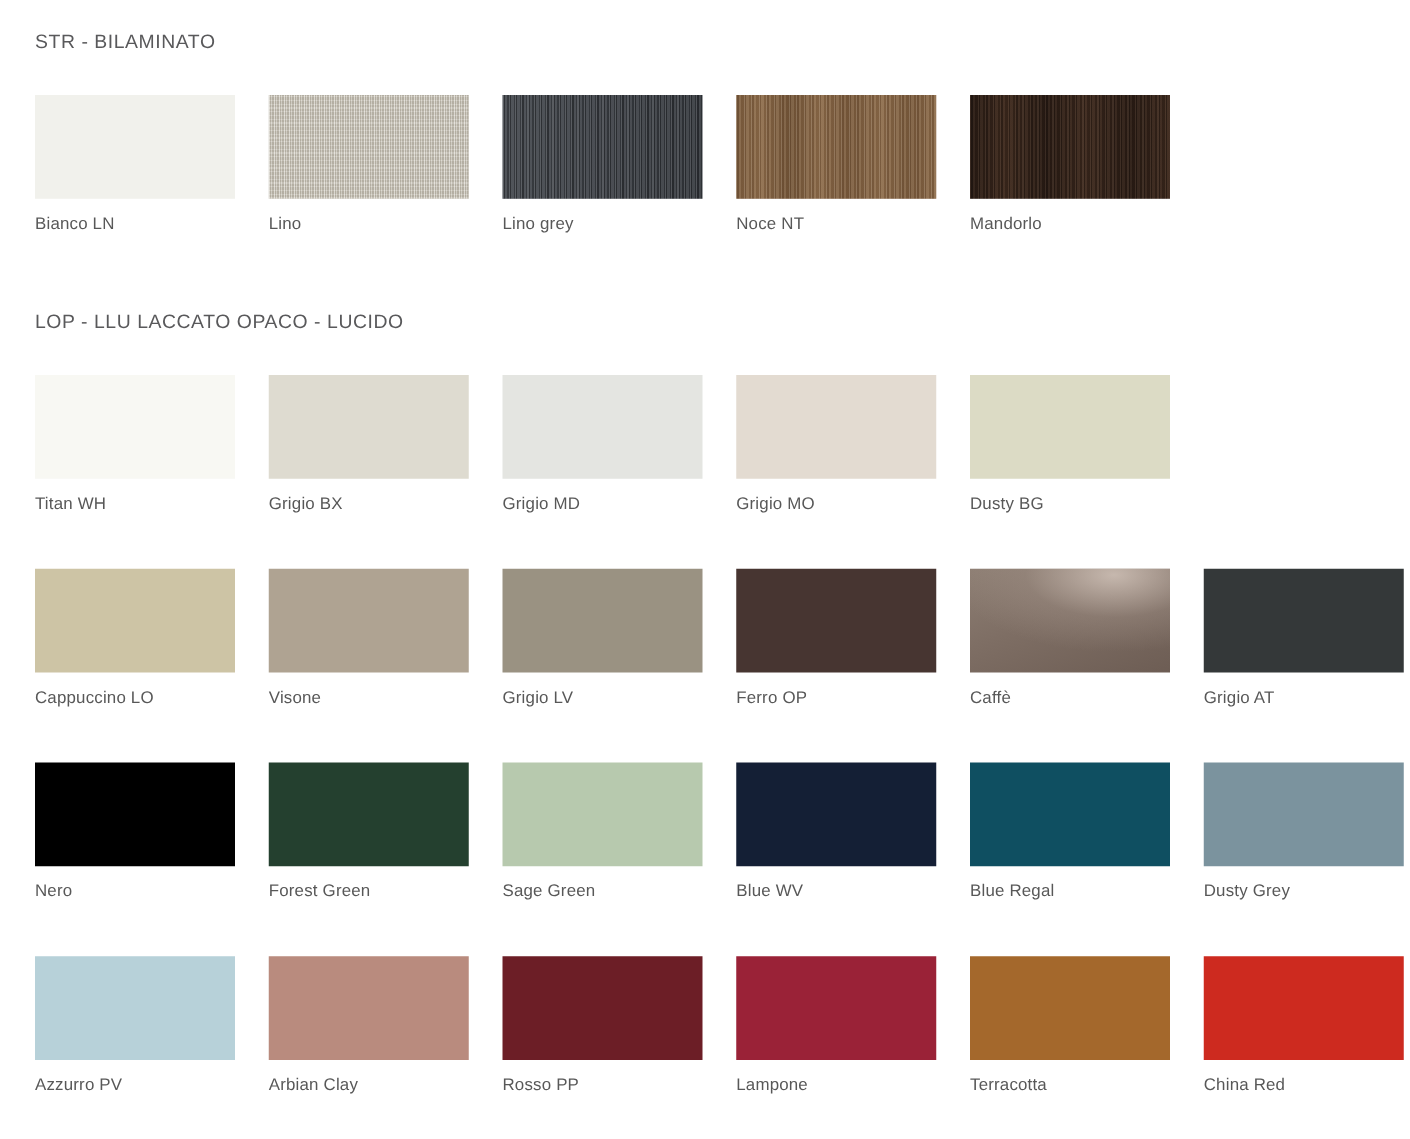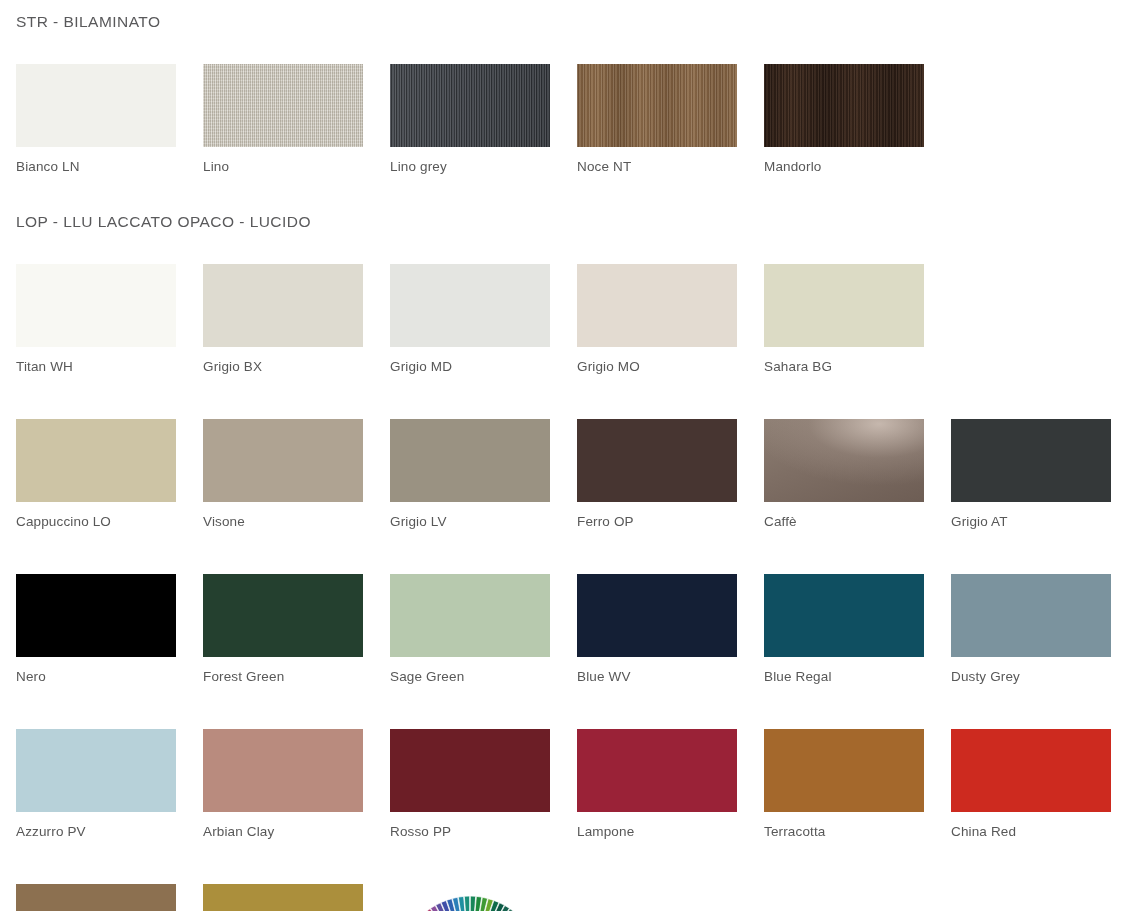--- a/index.html
+++ b/index.html
@@ -14,21 +14,21 @@
     height: 911px;
     font-family: "Liberation Sans", sans-serif;
     color: #4a4a4a;
     overflow: hidden;
   }
   .page {
     width: 1128px;
     padding: 0 16px;
     padding-top: 12px;
   }
-  .section { margin: 0; }
+  .section { margin: 12px; }
   .section-title {
     font-size: 15.5px;
     letter-spacing: 0.45px;
     color: #59595b;
     font-weight: 400;
     margin: 0;
     padding: 0;
     line-height: 20px;
     white-space: nowrap;
   }
@@ -186,21 +186,21 @@
       <div class="swatch-cell">
         <span class="chip" style="background:#e4e5e1;"></span>
         <span class="chip-label">Grigio MD</span>
       </div>
       <div class="swatch-cell">
         <span class="chip" style="background:#e3dbd1;"></span>
         <span class="chip-label">Grigio MO</span>
       </div>
       <div class="swatch-cell">
         <span class="chip" style="background:#dcdbc5;"></span>
-        <span class="chip-label">Sahara BG</span>
+        <span class="chip-label">Dusty BG</span>
       </div>
     </div>
 
     <div class="row-gap"></div>
 
     <div class="grid">
       <div class="swatch-cell">
         <span class="chip" style="background:#cdc4a5;"></span>
         <span class="chip-label">Cappuccino LO</span>
       </div>

